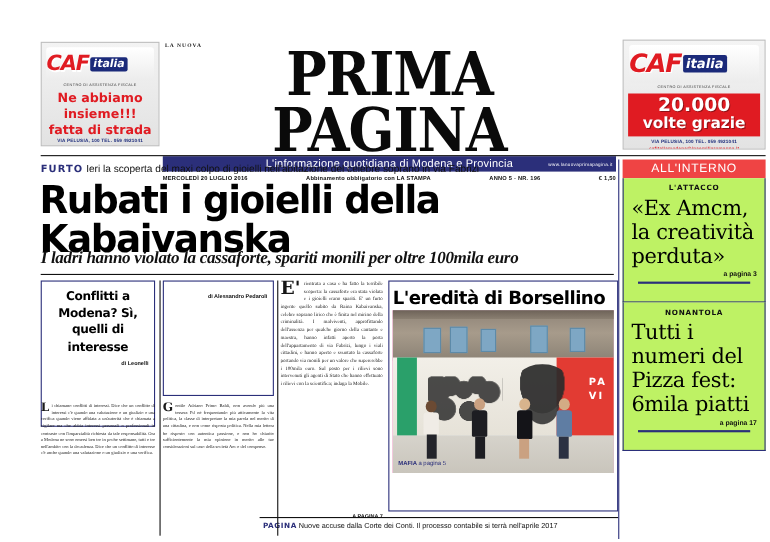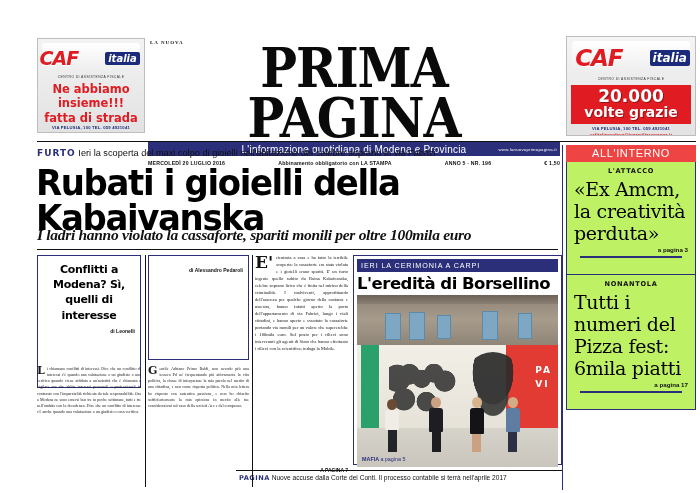--- a/index.html
+++ b/index.html
@@ -14,21 +14,21 @@
   
   .ad-left{position:absolute;left:37px;top:38px;width:108px;height:95px;
     border:1px solid #bdbdbd;background:linear-gradient(180deg,#f3f3f3,#e2e2e2);
     box-sizing:border-box;overflow:hidden;text-align:center;}
   .ad-right{position:absolute;left:566px;top:36px;width:130px;height:100px;
     border:1px solid #bdbdbd;background:linear-gradient(180deg,#f4f4f4,#e3e3e3);
     box-sizing:border-box;overflow:hidden;text-align:center;}
 
   .caf-logo{position:relative;margin:4px auto 2px;width:92%;height:30px;
     background:linear-gradient(180deg,#ffffff,#ececec);border-radius:3px;
-    display:flex;align-items:center;justify-content:flex-end;gap:26px;}
+    display:flex;align-items:center;justify-content:flex-start;}
   .ad-right .caf-logo{height:34px;}
   .caf-word{font-family:"DejaVu Sans", sans-serif;font-weight:bold;font-style:italic;
     font-size:19px;color:#e01b22;letter-spacing:-1px;line-height:1;
     text-shadow:1px 1px 0 #fff;}
   .ad-right .caf-word{font-size:23px;}
   .caf-italia{display:inline-block;background:#1b2a7a;color:#fff;font-size:10px;
     font-weight:bold;font-style:italic;padding:1px 3px;margin-left:1px;border-radius:2px;
     font-family:"DejaVu Sans", sans-serif;}
   .ad-right .caf-italia{font-size:12px;}
   .caf-sub{font-size:3.4px;letter-spacing:.4px;color:#333;margin-top:1px;}
@@ -102,21 +102,21 @@
   .art-more{position:absolute;left:255px;top:467px;width:93px;text-align:right;
     font-size:5px;font-weight:bold;color:#111;}
 
   
   .photo-block{position:absolute;left:353px;top:255px;width:209px;height:210px;
     border:1px solid #2b2f7a;box-sizing:border-box;background:#fff;padding:3px;}
   .ph-kicker{background:#2b2f7a;color:#fff;font-size:7.2px;letter-spacing:.9px;
     padding:2px 4px;font-family:"Liberation Sans",sans-serif;}
   .ph-title{font-family:"DejaVu Sans",sans-serif;font-weight:bold;font-size:16.5px;
     letter-spacing:-.5px;line-height:1.05;margin:3px 0 3px;color:#000;}
-  .photo{position:relative;width:100%;height:172px;overflow:hidden;background:#ec4899;}
+  .photo{position:relative;width:100%;height:148px;overflow:hidden;background:#ec4899;}
   .ph-credit{position:absolute;left:5px;bottom:5px;font-size:5.4px;font-weight:bold;z-index:6;}
   .ph-credit .mf{color:#2b2f7a;}
   .ph-credit .pg{color:#2b2f7a;font-weight:normal;}
 
   
   .sky{position:absolute;inset:0;background:linear-gradient(180deg,#b9c9d6 0%,#cdd8de 18%,#d8dde0 28%);}
   .bldg{position:absolute;left:0;top:0;width:100%;height:31%;
     background:linear-gradient(180deg,#8e8377 0%,#a79b8b 45%,#8b8275 100%);}
   .bldg .win{position:absolute;background:#7ea7c4;border:1px solid #5d8aa8;}
   .bldg .roof{position:absolute;left:0;top:0;width:100%;height:16%;
@@ -246,21 +246,20 @@
   <div class="op-body opb2">
     <span class="opb-cap">G</span><span>entile Adriano Primo Baldi, non avendo più una tessera Pd né frequentando più attivamente la vita politica, la classe di interpretare la mia parola nel merito di una cittadina, e non come risposta politica. Nella mia lettera ho risposto con autentica passione, e non ho chiarito sufficientemente la mia opinione in merito alle tue considerazioni sul caso della società Aec e del compenso.</span>
   </div>
 
   <div class="art-col">
     <span class="dropcap">E'</span><span>rientrata a casa e ha fatto la terribile scoperta: la cassaforte era stata violata e i gioielli erano spariti. E' un furto ingente quello subito da Raina Kabaivanska, celebre soprano lirico che è finita nel mirino della criminalità. I malviventi, approfittando dell'assenza per qualche giorno della cantante e maestra, hanno infatti aperto la porta dell'appartamento di via Fabrizi, lungo i viali cittadini, e hanno aperto e svuotato la cassaforte portando via monili per un valore che supererebbe i 100mila euro. Sul posto per i rilievi sono intervenuti gli agenti di Stato che hanno effettuato i rilievi con la scientifica; indaga la Mobile.</span>
   </div>
   <div class="art-more">A PAGINA 7</div>
 
   <div class="photo-block">
-    <div class="ph-kicker">IERI LA CERIMONIA A CARPI</div>
     <div class="ph-title">L'eredità di Borsellino</div>
     <div class="photo">
       <div class="sky"></div>
       <div class="bldg">
         <div class="roof"></div>
         <div class="win" style="left:14%;top:34%;width:7%;height:46%;"></div>
         <div class="win" style="left:26%;top:32%;width:7%;height:48%;"></div>
         <div class="win" style="left:40%;top:36%;width:6%;height:42%;"></div>
         <div class="win" style="left:62%;top:30%;width:7%;height:50%;"></div>
         <div class="win" style="left:80%;top:34%;width:6%;height:44%;"></div>

